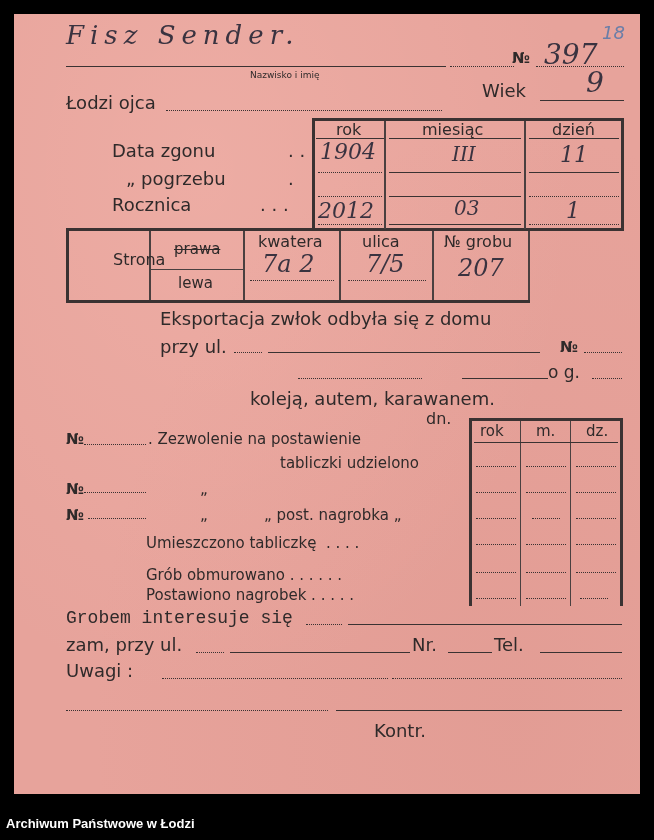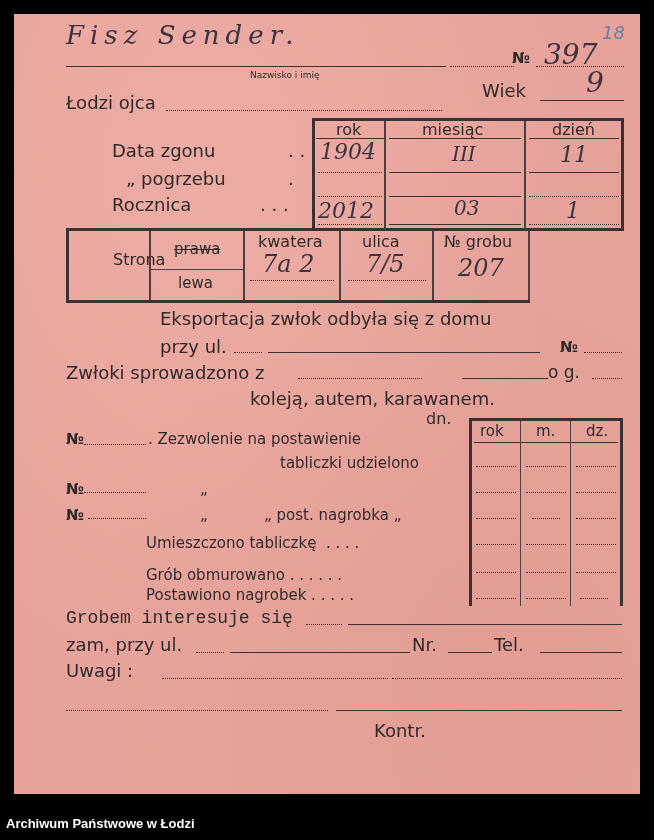--- a/index.html
+++ b/index.html
@@ -113,21 +113,20 @@
     <div class="lbl hand" style="left:444px; top:240px; font-size:24px;">207</div>
   </div>
 
   <div class="lbl print f18" style="left:146px; top:294px;">Eksportacja zwłok odbyła się z domu</div>
   <div class="lbl print f18" style="left:146px; top:322px;">przy ul.</div>
   <div class="dot" style="left:220px; top:338px; width:28px;"></div>
   <div class="solid" style="left:254px; top:338px; width:272px;"></div>
   <div class="lbl print f15" style="left:546px; top:324px; font-weight:bold;">№</div>
   <div class="dot" style="left:570px; top:338px; width:38px;"></div>
 
-  <div class="lbl print f18" style="left:52px; top:348px;">Zwłoki sprowadzono z</div>
   <div class="dot" style="left:284px; top:364px; width:124px;"></div>
   <div class="lbl print f16" style="left:412px; top:350px;margin-top:45px;">dn.</div>
   <div class="solid" style="left:448px; top:364px; width:86px;"></div>
   <div class="lbl print f17" style="left:534px; top:348px;">o g.</div>
   <div class="dot" style="left:578px; top:364px; width:30px;"></div>
 
   <div class="lbl print f18" style="left:236px; top:374px;">koleją, autem, karawanem.</div>
 
   <div class="lbl print f15" style="left:52px; top:416px; font-weight:bold;">№</div>
   <div class="dot" style="left:70px; top:430px; width:62px;"></div>

